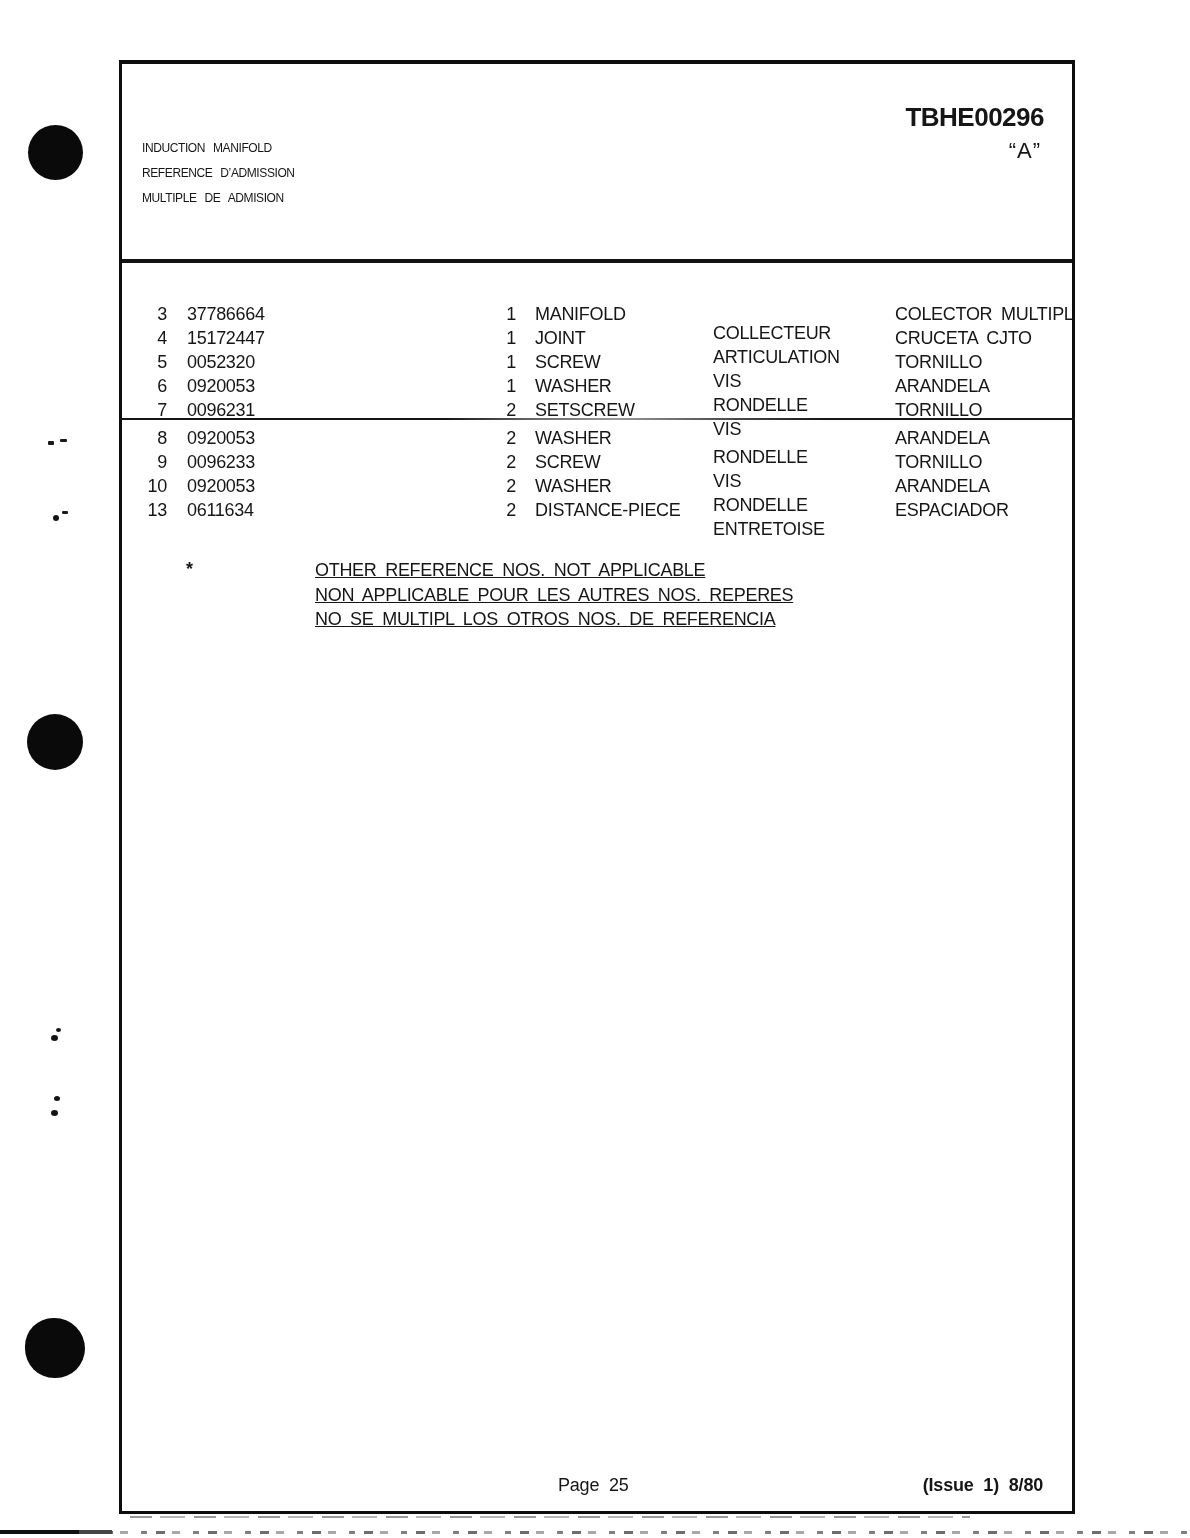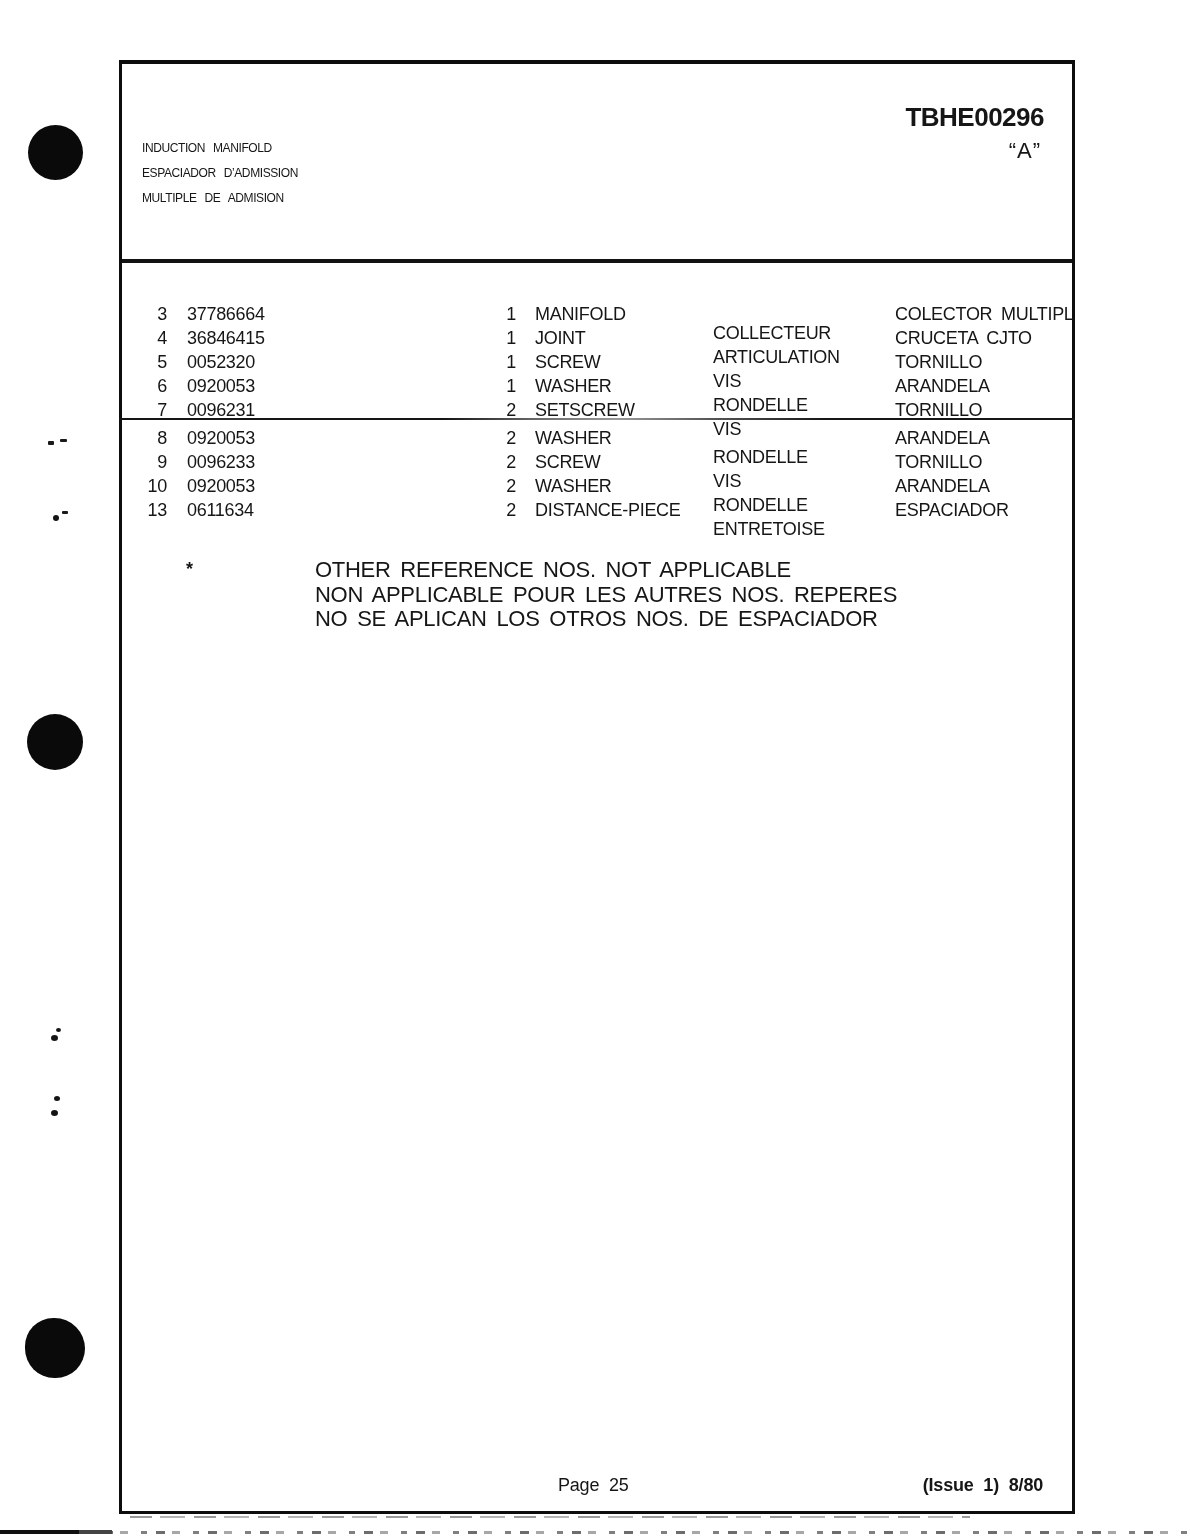--- a/index.html
+++ b/index.html
@@ -130,25 +130,26 @@
     top: 495px;
     font-size: 18px;
     font-weight: 700;
   }
   .note-block {
     position: absolute;
     left: 193px;
     top: 494px;
   }
   .note-line {
-    font-size: 22px;
+    font-size: 18px;
     line-height: 24.5px;
     letter-spacing: -0.3px;
     word-spacing: 4px;
     white-space: nowrap;
+    text-decoration: underline;
   }
 
   
   .footer-page {
     position: absolute;
     left: 436px;
     top: 1411px;
     font-size: 18px;
     letter-spacing: -0.2px;
     word-spacing: 5px;
@@ -209,39 +210,39 @@
 <div class="speck" style="left:56px;  top:1028px; width:5px; height:4px"></div>
 <div class="speck" style="left:51px;  top:1035px; width:7px; height:6px"></div>
 <div class="speck" style="left:54px;  top:1096px; width:6px; height:5px"></div>
 <div class="speck" style="left:51px;  top:1110px; width:7px; height:6px"></div>
 
 <div class="page">
 
   <div class="header-section">
     <div class="title-block">
       <div class="title-line">INDUCTION MANIFOLD</div>
-      <div class="title-line">ESPACIADOR D’ADMISSION</div>
+      <div class="title-line">REFERENCE D’ADMISSION</div>
       <div class="title-line">MULTIPLE DE ADMISION</div>
     </div>
     <div class="doc-code">TBHE00296</div>
     <div class="revision">“A”</div>
   </div>
 
   <div class="rows-group rows-group-1">
       <div class="prow">
         <span class="cell c-ref">3</span>
         <span class="cell c-part">37786664</span>
         <span class="cell c-qty">1</span>
         <span class="cell c-en">MANIFOLD</span>
         <span class="cell c-fr">COLLECTEUR</span>
         <span class="cell c-es">COLECTOR MULTIPL</span>
       </div>
       <div class="prow">
         <span class="cell c-ref">4</span>
-        <span class="cell c-part">36846415</span>
+        <span class="cell c-part">15172447</span>
         <span class="cell c-qty">1</span>
         <span class="cell c-en">JOINT</span>
         <span class="cell c-fr">ARTICULATION</span>
         <span class="cell c-es">CRUCETA CJTO</span>
       </div>
       <div class="prow">
         <span class="cell c-ref">5</span>
         <span class="cell c-part">0052320</span>
         <span class="cell c-qty">1</span>
         <span class="cell c-en">SCREW</span>
@@ -298,21 +299,21 @@
         <span class="cell c-en">DISTANCE-PIECE</span>
         <span class="cell c-fr">ENTRETOISE</span>
         <span class="cell c-es">ESPACIADOR</span>
       </div>
     </div>
 
   <div class="note-marker">*</div>
   <div class="note-block">
     <div class="note-line">OTHER REFERENCE NOS. NOT APPLICABLE</div>
     <div class="note-line">NON APPLICABLE POUR LES AUTRES NOS. REPERES</div>
-    <div class="note-line">NO SE APLICAN LOS OTROS NOS. DE ESPACIADOR</div>
+    <div class="note-line">NO SE MULTIPL LOS OTROS NOS. DE REFERENCIA</div>
   </div>
 
   <div class="footer-page">Page 25</div>
   <div class="footer-issue">(Issue 1) 8/80</div>
 </div>
 
 <div class="scan-smudge"></div>
 <div class="scan-noise-line"></div>
 <div class="scan-noise-left"></div>
 

